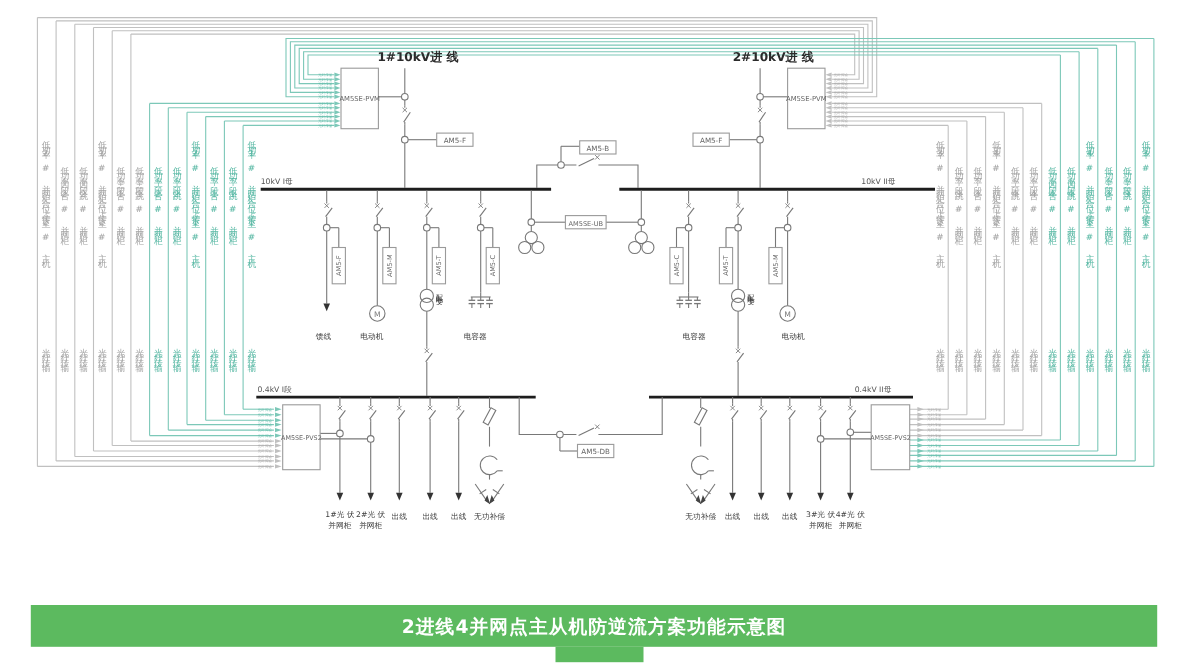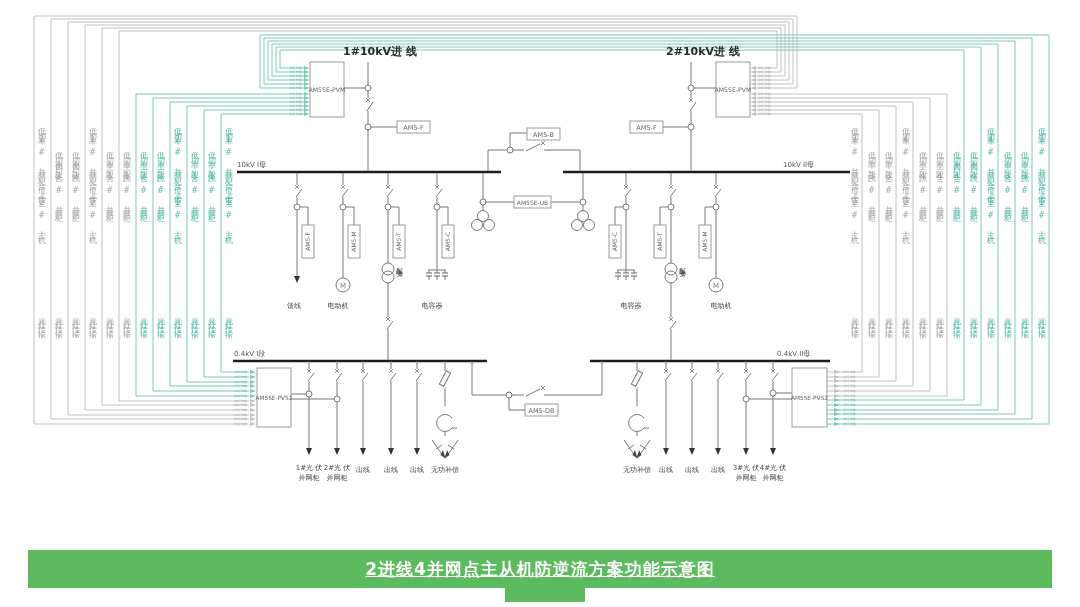--- a/index.html
+++ b/index.html
@@ -593,17 +593,17 @@
       <div class="vcol" style="left: 986px; top: 310px; color: rgb(88, 184, 164);">光纤传输</div>
       <div class="vcol" style="left: 1003px; top: 145px; color: rgb(88, 184, 164);">低功率三段合3#并网柜</div>
       <div class="vcol" style="left: 1003px; top: 310px; color: rgb(88, 184, 164);">光纤传输</div>
       <div class="vcol" style="left: 1020px; top: 145px; color: rgb(88, 184, 164);">低功率三段跳3#并网柜</div>
       <div class="vcol" style="left: 1020px; top: 310px; color: rgb(88, 184, 164);">光纤传输</div>
       <div class="vcol" style="left: 1037px; top: 121px; color: rgb(88, 184, 164);">低功率3#并网柜合位上传至1#主机</div>
       <div class="vcol" style="left: 1037px; top: 310px; color: rgb(88, 184, 164);">光纤传输</div>
       <div class="vsmall" style="left: 396px; top: 262px; color: rgb(60, 60, 60);">配电变</div>
       <div class="vsmall" style="left: 679px; top: 262px; color: rgb(60, 60, 60);">配电变</div>
     </div>
-  <div class="banner" id="banner" style="background: rgb(92, 186, 95); text-decoration: underline;">
+  <div class="banner" id="banner" style="background: rgb(92, 186, 95);">
     <span>2进线4并网点主从机防逆流方案功能示意图</span>
   </div>
   <div class="banner-tab" id="bannerTab" style="background: rgb(92, 186, 95);"></div>
 </div>
 
 </body></html>

